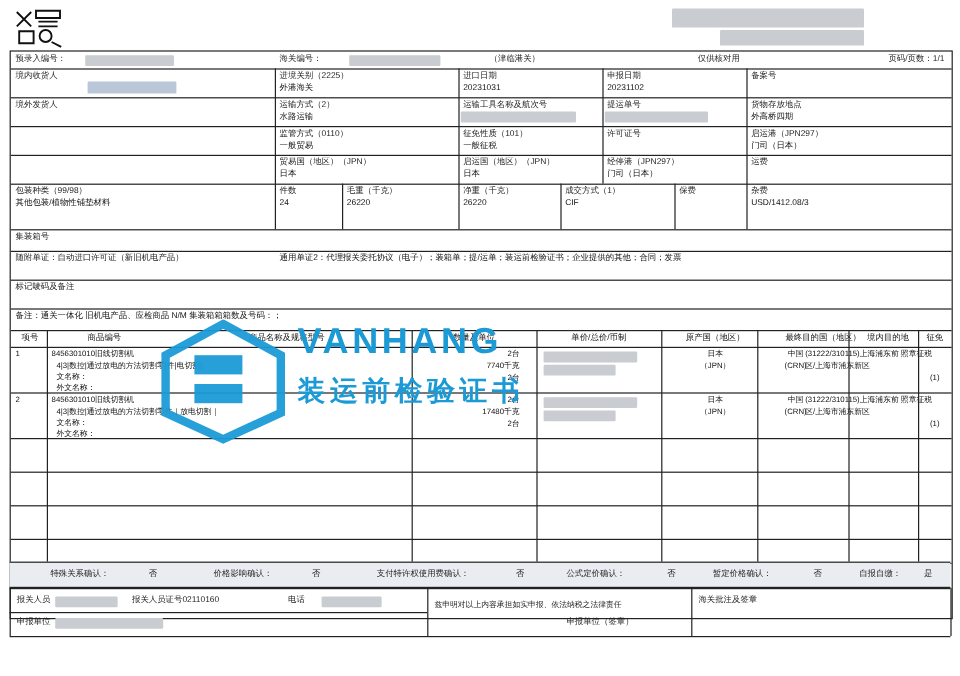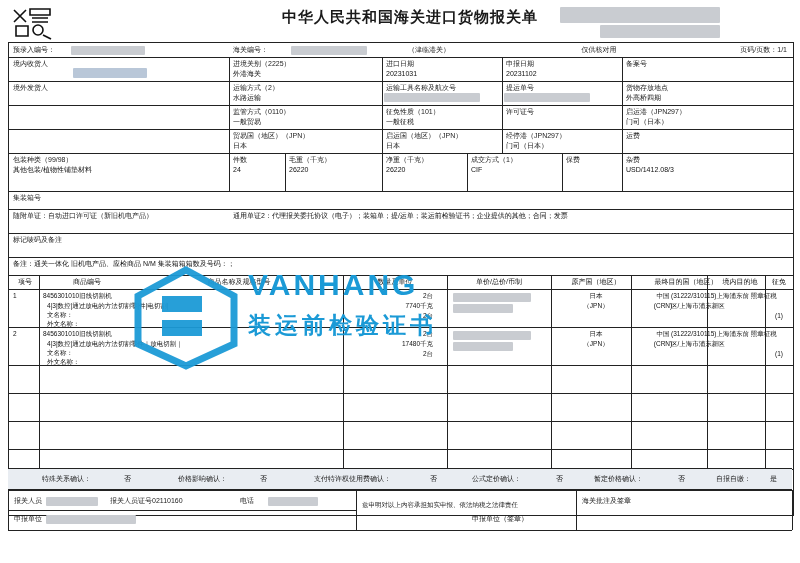--- a/index.html
+++ b/index.html
@@ -59,21 +59,20 @@
           <path d="M4,4 L16,16 M16,4 L4,16"></path>
           <path d="M20,3 L40,3 L40,9 L20,9 Z"></path>
           <path d="M22,12 L38,12 M22,16 L38,16"></path>
           <path d="M6,20 L18,20 L18,30 L6,30 Z"></path>
           <circle cx="28" cy="24" r="5"></circle>
           <path d="M33,29 L41,33"></path>
         </g>
       </svg>
     </div>
 
-    <div class="doc-title">中华人民共和国海关进口货物报关单</div>
     <span class="redact" style="position:absolute;left:560px;top:7px;width:160px;height:16px;"></span>
     <span class="redact" style="position:absolute;left:600px;top:25px;width:120px;height:13px;"></span>
   </div>
 
   <div class="frame">
 
     <div class="cell lbl" style="left:2px;top:2px;width:70px;">预录入编号：</div>
     <span class="redact" style="position:absolute;left:62px;top:3px;width:74px;height:9px;"></span>
 
     <div class="cell lbl" style="left:222px;top:2px;width:70px;">海关编号：</div>

